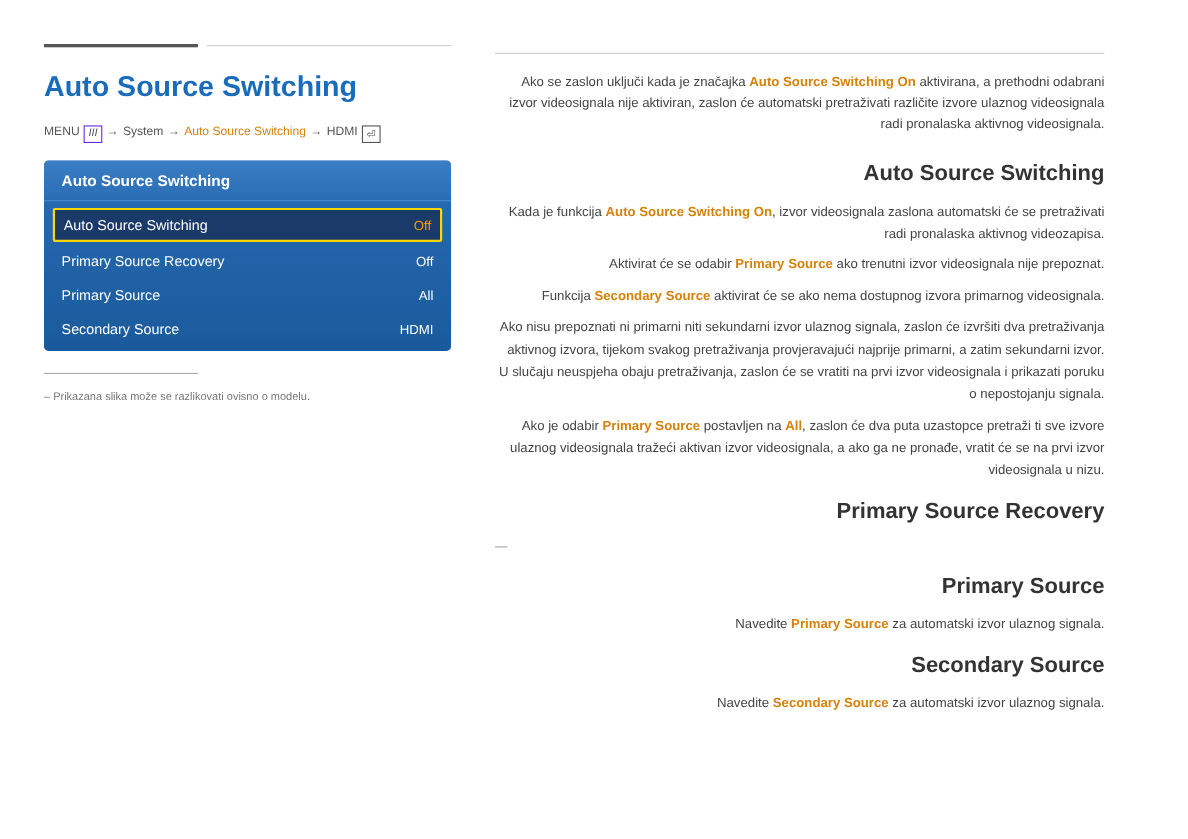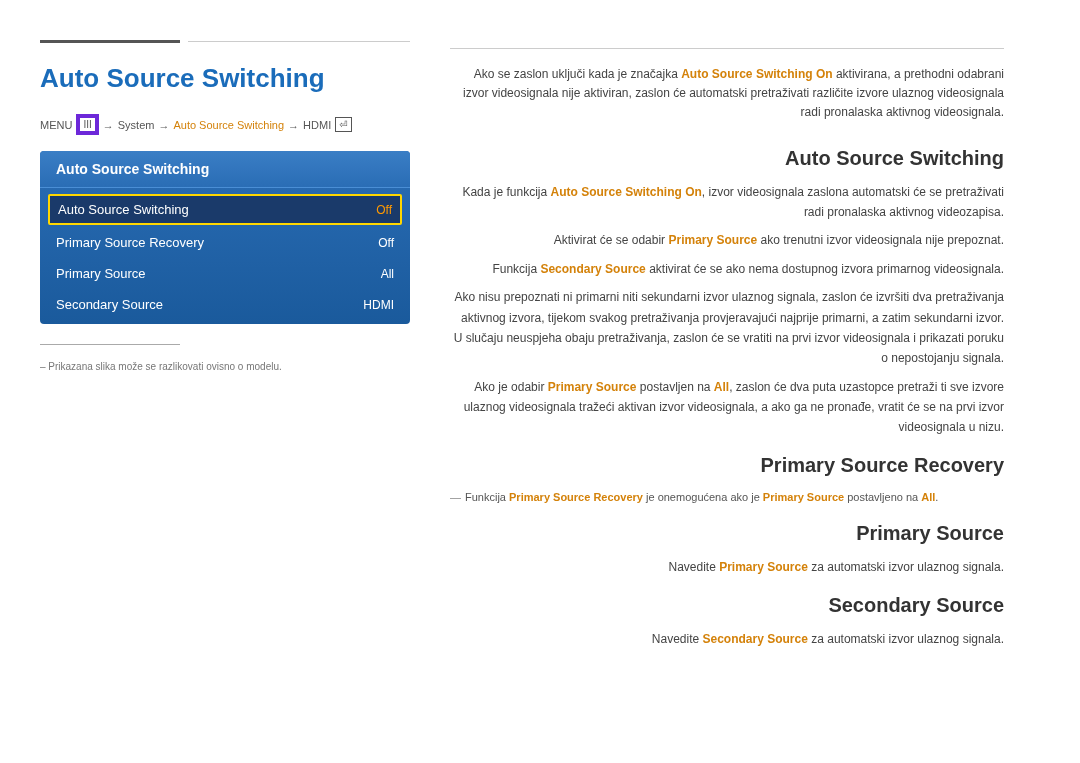--- a/index.html
+++ b/index.html
@@ -48,21 +48,20 @@
       font-weight: bold;
       color: #1a6cba;
       margin-bottom: 20px;
     }
 
     .menu-path {
       font-size: 11px;
       color: #555;
       margin-bottom: 16px;
       display: flex;
-      align-items: center;
       gap: 4px;
       margin-top: 16px;
     }
     .menu-path .menu-highlight { color: #d4820a; }
 
     
     .ui-box {
       background: linear-gradient(180deg, #2a6db5 0%, #1a5a9c 100%);
       border-radius: 4px;
       overflow: hidden;
@@ -190,21 +189,21 @@
   <div class="left-column">
     <div class="top-rule">
       <div class="top-rule-dark"></div>
       <div class="top-rule-light"></div>
     </div>
 
     <h1 class="page-title">Auto Source Switching</h1>
 
     <div class="menu-path">
       <span>MENU</span>
-      <span style="border:4px solid #6d28d9;padding:1px 3px;font-size:10px;">III</span>
+      <span style="border:1px solid #6d28d9;padding:1px 3px;font-size:10px;font-style:italic;">III</span>
       <span>→</span>
       <span>System</span>
       <span>→</span>
       <span class="menu-highlight">Auto Source Switching</span>
       <span>→</span>
       <span>HDMI</span>
       <span style="border:1px solid #555;padding:1px 3px;font-size:10px;">⏎</span>
     </div>
 
     <div class="ui-box">
@@ -256,21 +255,20 @@
       </p>
       <p class="section-text">
         Ako je odabir <span class="bold-orange">Primary Source</span> postavljen na <span class="bold-orange">All</span>, zaslon će dva puta uzastopce pretraži ti sve izvore ulaznog videosignala tražeći aktivan izvor videosignala, a ako ga ne pronađe, vratit će se na prvi izvor videosignala u nizu.
       </p>
     </div>
 
     <div class="section-divider">
       <h2 class="section-title">Primary Source Recovery</h2>
       <div class="section-note">
         <span class="note-dash">—</span>
-        <span>Funkcija <span class="bold-orange">Primary Source Recovery</span> je onemogućena ako je <span class="bold-orange">Primary Source</span> postavljeno na <span class="bold-orange">All</span>.</span>
       </div>
     </div>
 
     <div class="section-divider">
       <h2 class="section-title">Primary Source</h2>
       <p class="section-text">
         Navedite <span class="bold-orange">Primary Source</span> za automatski izvor ulaznog signala.
       </p>
     </div>
 

